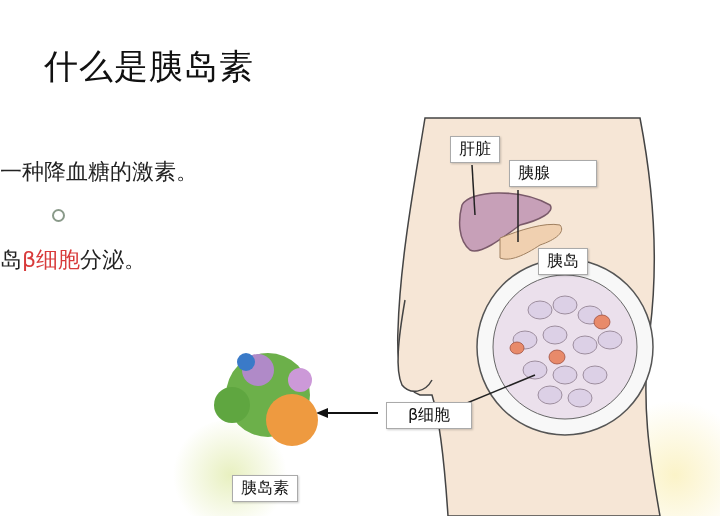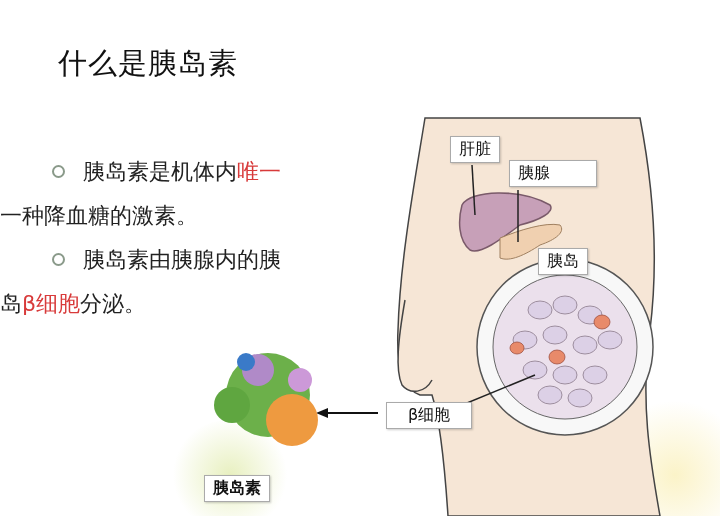--- a/index.html
+++ b/index.html
@@ -1,41 +1,38 @@
 <!DOCTYPE html>
 <html><head>
 <meta charset="utf-8">
 <style>
   html,body{margin:0;padding:0;}
   body{width:720px;height:516px;position:relative;overflow:hidden;background:#fff;
        font-family:"DejaVu Sans","Liberation Sans",sans-serif;}
   .bgdeco{position:absolute;border-radius:50%;}
-  .title{position:absolute;left:44px;top:44px;font-size:29px;color:#111;letter-spacing:1px;margin-left:14px;}
+  .title{position:absolute;left:44px;top:44px;font-size:34px;color:#111;letter-spacing:1px;}
   .bullets{position:absolute;left:52px;top:150px;width:270px;font-size:22px;color:#222;line-height:44px;}
   .bline{white-space:nowrap;}
   .dot{display:inline-block;width:9px;height:9px;border:2px solid #8a9a8a;border-radius:50%;margin-right:18px;vertical-align:middle;position:relative;top:-2px;}
   .red{color:#d83a3a;}
   .label{position:absolute;background:#fff;border:1.5px solid #aaa;font-size:16px;color:#111;padding:2px 8px;box-shadow:1px 1px 2px rgba(0,0,0,.2);}
   svg{position:absolute;}
 </style>
 </head>
 <body>
 
 <div class="bgdeco" style="left:170px;top:420px;width:120px;height:110px;background:radial-gradient(circle,#e8f0c0 0%,rgba(255,255,255,0) 70%);"></div>
 <div class="bgdeco" style="left:600px;top:400px;width:150px;height:150px;background:radial-gradient(circle,#fbf3c8 0%,rgba(255,255,255,0) 70%);"></div>
 
 <div class="title">什么是胰岛素</div>
 
 <div class="bullets">
-  <div class="bline">
-    <span class="dot"></span><span>胰岛素是机体内</span><span class="red">唯一</span>
-  </div>
   <div class="bline" style="margin-left:-52px;padding-left:52px;position:relative;left:-52px;">一种降血糖的激素。</div>
   <div class="bline">
-    <span class="dot"></span><span>胰岛素由胰腺内的胰</span>
+    <span class="dot"></span>
   </div>
   <div class="bline" style="position:relative;left:-52px;padding-left:52px;margin-left:-52px;">
     <span>岛</span><span class="red">β细胞</span><span>分泌。</span>
   </div>
 </div>
 
 <svg width="720" height="516" style="left:0;top:0;">
   <path d="M425 118 C415 180 400 260 398 330 C396 370 405 390 420 395 L432 395 C440 420 445 470 448 516 L660 516 C650 460 640 400 650 330 C660 250 650 170 640 118 Z" fill="#f6e6d6" stroke="#444" stroke-width="1.5"></path>
   <path d="M405 300 C398 340 395 370 402 385 C410 395 425 393 432 380" fill="#f6e6d6" stroke="#444" stroke-width="1.5"></path>
 
@@ -79,13 +76,13 @@
     <circle cx="246" cy="362" r="9" fill="#3a7ac8"></circle>
     <circle cx="232" cy="405" r="18" fill="#5fa640"></circle>
     <circle cx="300" cy="380" r="12" fill="#cc99d8"></circle>
   </g>
 </svg>
 
 <div class="label" style="left:450px;top:136px;">肝脏</div>
 <div class="label" style="left:509px;top:160px;width:70px;text-align:left;">胰腺</div>
 <div class="label" style="left:538px;top:248px;">胰岛</div>
 <div class="label" style="left:386px;top:402px;width:68px;text-align:center;">β细胞</div>
-<div class="label" style="left:204px;top:475px;font-weight:bold;">胰岛素</div>
+<div class="label" style="left:232px;top:475px;">胰岛素</div>
 
 </body></html>

